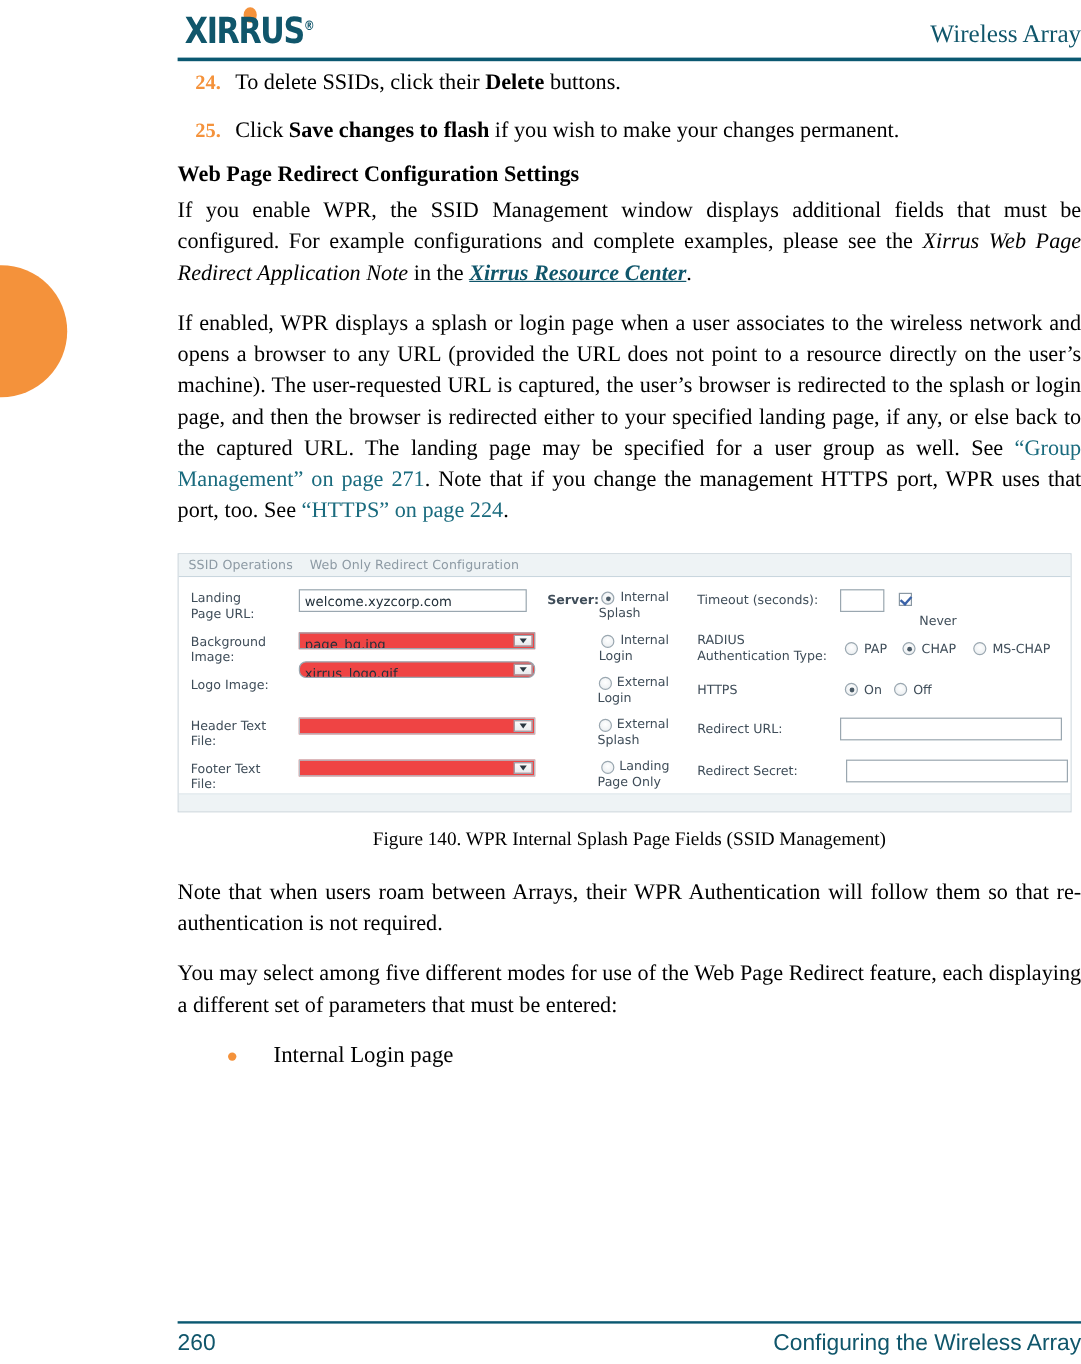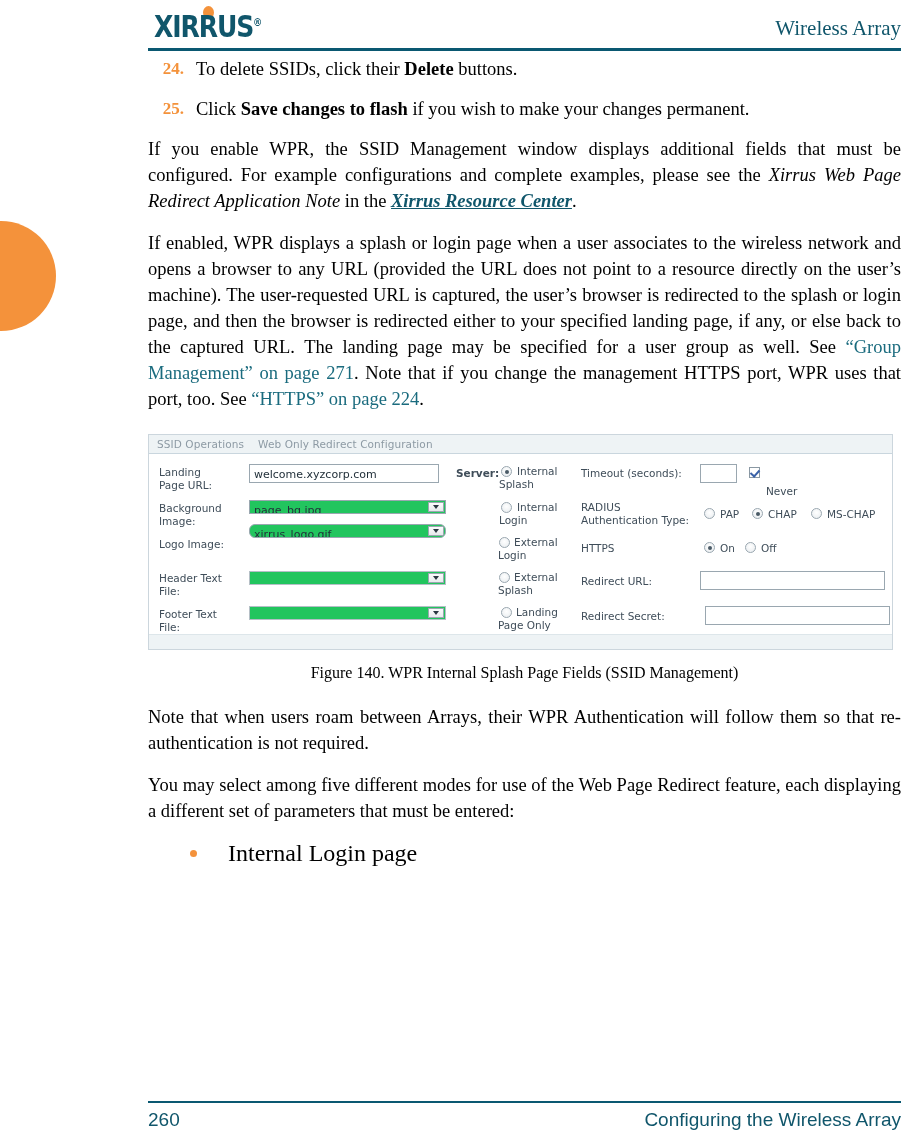--- a/index.html
+++ b/index.html
@@ -150,21 +150,21 @@
   strong { font-weight: bold; }
 
   .bullets {
     margin: 4px 0 0 0;
     padding: 0;
     list-style: none;
   }
   .bullets li {
     position: relative;
     padding-left: 80px;
-    font-size: 24px;
+    font-size: 19px;
     line-height: 26px;
     margin-bottom: 12px;
   }
   .bullets li::before {
     content: "";
     position: absolute;
     left: 42px;
     top: 10px;
     width: 7px;
     height: 7px;
@@ -228,21 +228,21 @@
     padding: 2px 4px;
     line-height: 15px;
     font-family: "DejaVu Sans", sans-serif;
     overflow: hidden;
     white-space: nowrap;
   }
   .selbox {
     position: absolute;
     box-sizing: border-box;
     border: 1px solid #9aa7b0;
-    background: #22c55e;
+    background: #ef4444;
     height: 14px;
     font-size: 11px;
     color: #22303a;
     padding: 2px 22px 2px 4px;
     line-height: 15px;
     font-family: "DejaVu Sans", sans-serif;
     overflow: hidden;
     white-space: nowrap;
   }
   .selbox .arrow {
@@ -371,20 +371,21 @@
       <span>To delete SSIDs, click their <strong>Delete</strong> buttons.</span>
     </li>
     <li>
       <span class="num">
           <span class="num-inner">25.</span>
         </span>
       <span>Click <strong>Save changes to flash</strong> if you wish to make your changes permanent.</span>
     </li>
   </ol>
 
+  <div class="subhead">Web Page Redirect Configuration Settings</div>
   <p class="body-text">If you enable WPR, the SSID Management window displays additional fields that must be configured. For example configurations and complete examples, please see the <em>Xirrus Web Page Redirect Application Note</em> in the <span class="link-res">Xirrus Resource Center</span>.</p>
   <p class="body-text">If enabled, WPR displays a splash or login page when a user associates to the wireless network and opens a browser to any URL (provided the URL does not point to a resource directly on the user’s machine). The user-requested URL is captured, the user’s browser is redirected to the splash or login page, and then the browser is redirected either to your specified landing page, if any, or else back to the captured URL. The landing page may be specified for a user group as well. See <span class="link-teal">“Group Management” on page 271</span>. Note that if you change the management HTTPS port, WPR uses that port, too. See <span class="link-teal">“HTTPS” on page 224</span>.</p>
 
   <div class="figure">
     <div class="appshot">
 
       <div class="tabbar">
         <div class="tab">SSID Operations</div>
         <div class="tab active">Web Only Redirect Configuration</div>
       </div>

